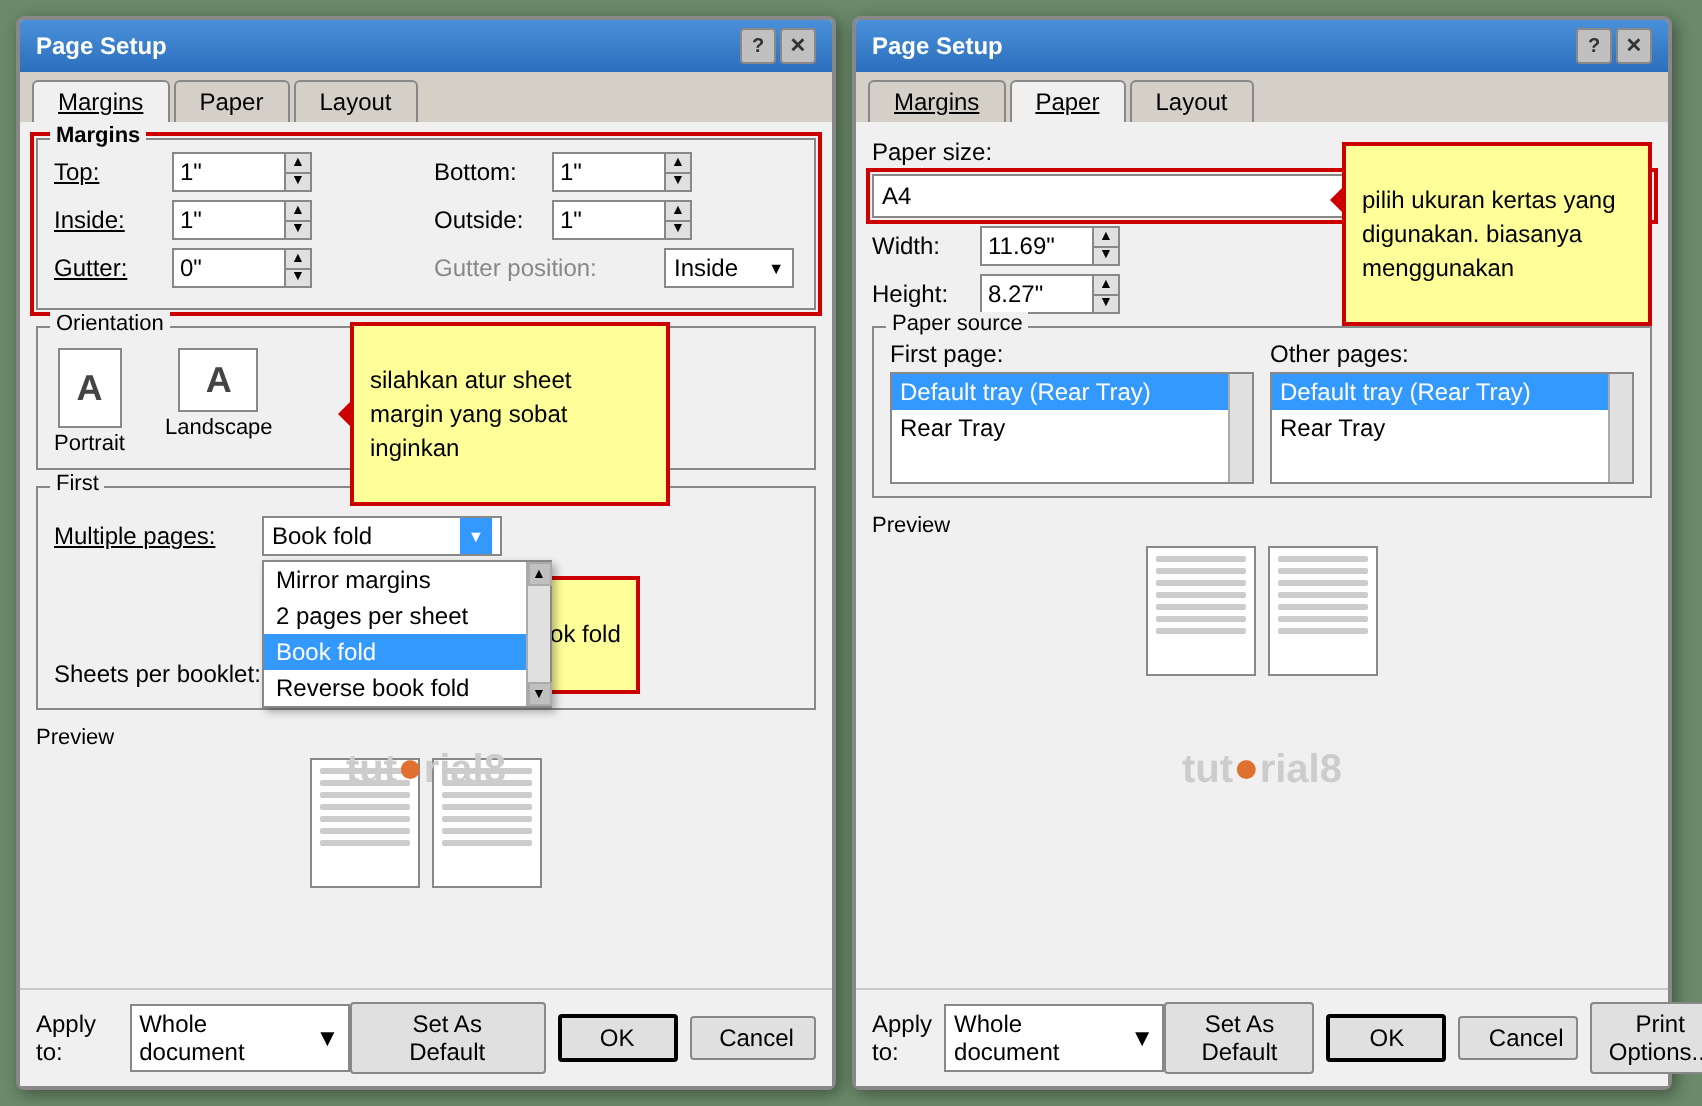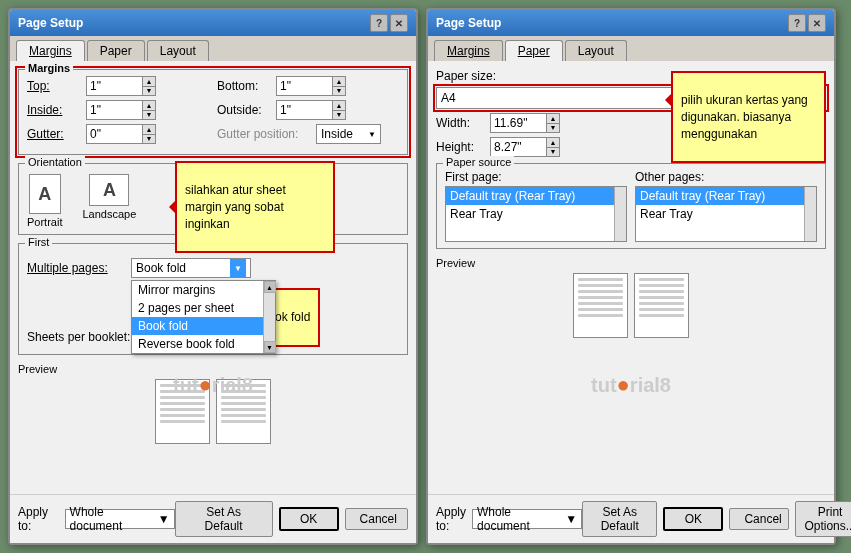--- a/index.html
+++ b/index.html
@@ -141,21 +141,21 @@
     }
     .spinner-arrow:first-child { border-bottom: 1px solid #888; }
     .two-col-fields {
       display: flex;
       gap: 8px;
     }
     .col-fields { flex: 1; }
     .gutter-row {
       display: flex;
       align-items: center;
-      gap: 4px;
+      gap: 20px;
       margin-top: 2px;
     }
     .gutter-pos-label { font-size: 12px; color: #888; min-width: 95px; }
     .select-input {
       display: flex;
       border: 1px solid #888;
       background: white;
       height: 20px;
       align-items: center;
       padding: 0 4px;
@@ -347,21 +347,21 @@
     .apply-row {
       display: flex;
       align-items: center;
       gap: 6px;
     }
     .apply-label { font-size: 12px; }
     .apply-dropdown {
       display: flex;
       border: 1px solid #888;
       background: white;
-      height: 20px;
+      height: 34px;
       align-items: center;
       padding: 0 4px;
       font-size: 12px;
       min-width: 110px;
       justify-content: space-between;
       cursor: pointer;
     }
     .btn {
       padding: 3px 14px;
       font-size: 12px;

